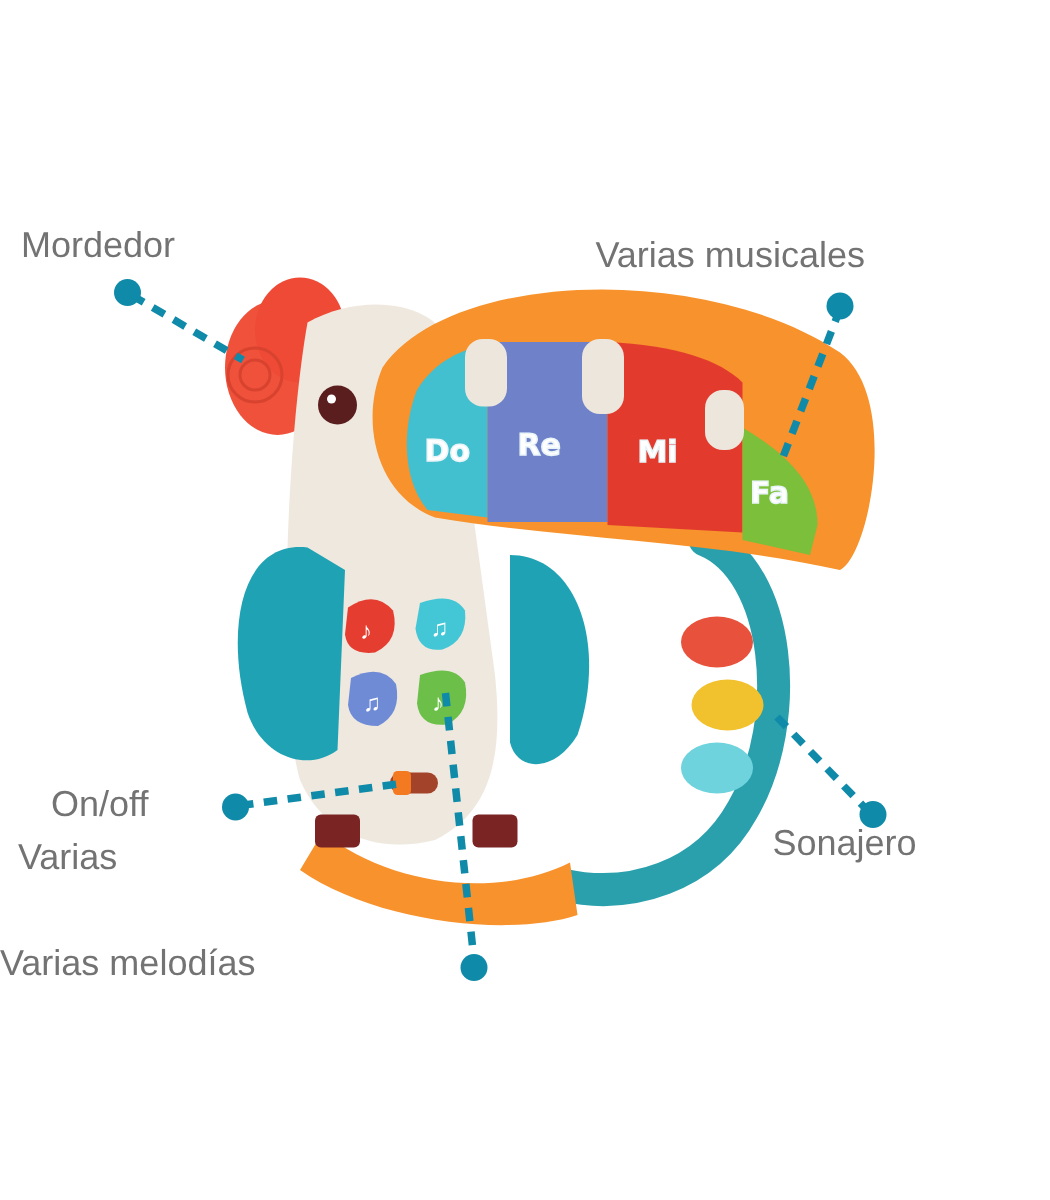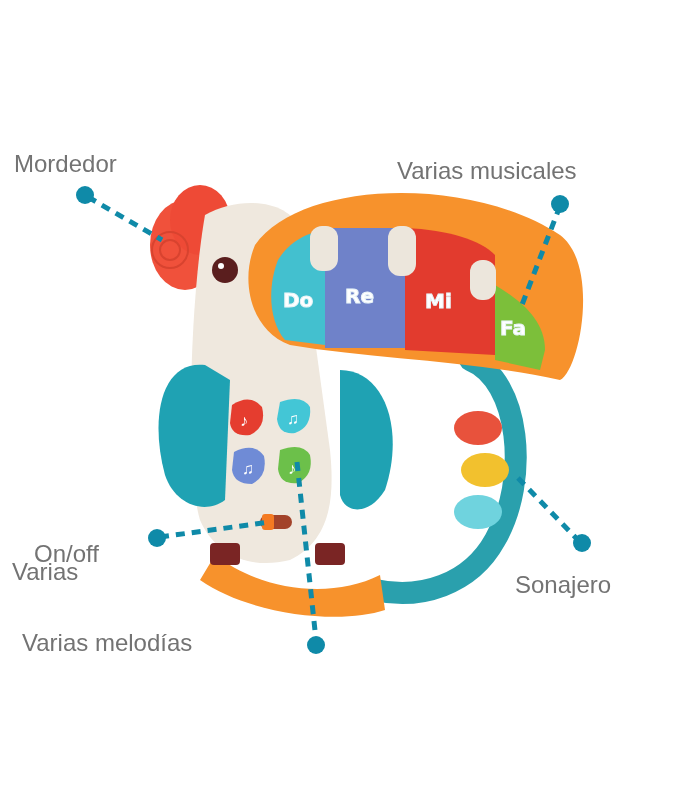--- a/index.html
+++ b/index.html
@@ -75,16 +75,16 @@
     <circle cx="85" cy="195" r="9"></circle>
     <circle cx="560" cy="204" r="9"></circle>
     <circle cx="157" cy="538" r="9"></circle>
     <circle cx="582" cy="543" r="9"></circle>
     <circle cx="316" cy="645" r="9"></circle>
   </g>
 </svg>
 
 <div class="label" style="left:14px;top:145px;">Mordedor</div>
 <div class="label" style="left:397px;top:152px;">Varias musicales</div>
-<div class="label" style="left:34px;top:535px;">On/off</div>
+<div class="label" style="left:34px;top:518px;">On/off</div>
 <div class="label" style="left:12px;top:553px;">Varias</div>
-<div class="label" style="left:515px;top:566px;">Sonajero</div>
-<div class="label" style="left:22px;top:624px;text-align:right;">Varias melodías</div>
+<div class="label" style="left:515px;top:544px;">Sonajero</div>
+<div class="label" style="left:0;top:624px;text-align:right;">Varias melodías</div>
 
 </body></html>

